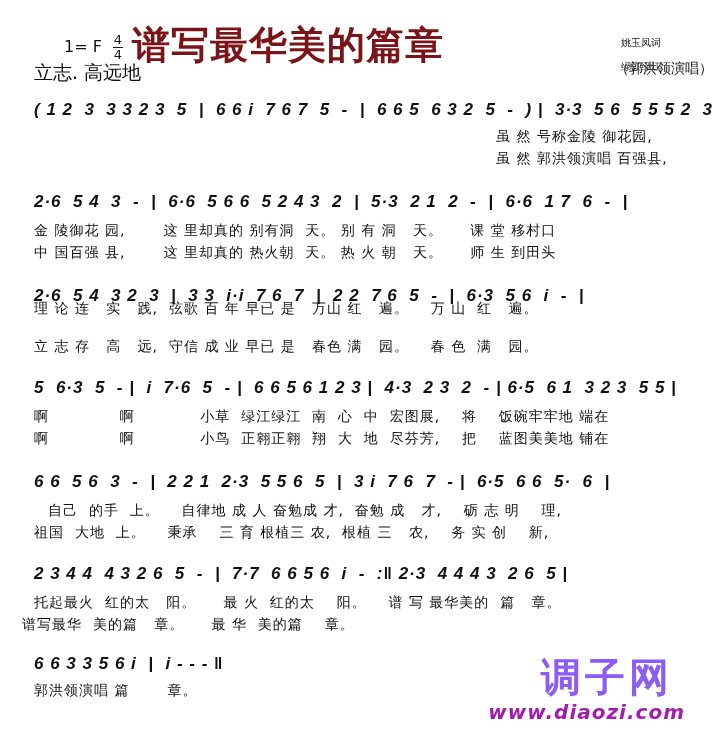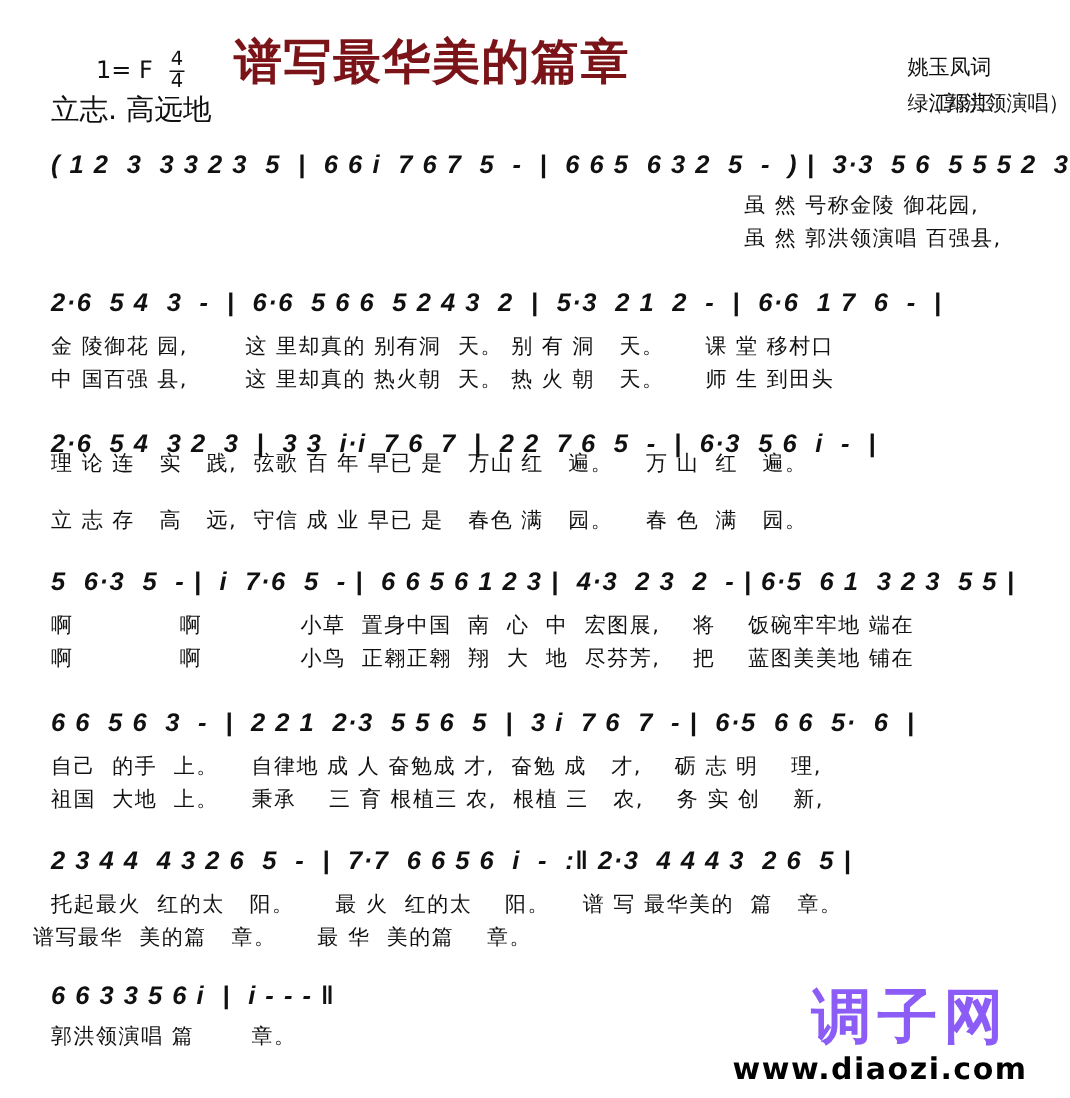--- a/index.html
+++ b/index.html
@@ -1,29 +1,29 @@
 <!DOCTYPE html>
 <html><head>
 <meta charset="utf-8">
 <style>
   html,body{margin:0;padding:0;background:#fff;}
   body{width:713px;height:732px;position:relative;overflow:hidden;font-family:"DejaVu Sans","Liberation Sans",sans-serif;color:#111;}
   .abs{position:absolute;}
-  .title{left:0;width:576px;top:20px;text-align:center;font-size:32px;color:#7a1418;font-weight:bold;letter-spacing:1px;}
+  .title{left:0;width:576px;top:20px;text-align:center;font-size:38px;color:#7a1418;font-weight:bold;letter-spacing:1px;}
   .subtitle{left:0;width:713px;top:60px;text-align:right;font-size:14px;}
   .key{left:40px;top:34px;font-size:16px;margin-left:24px;}
   .frac{display:inline-block;vertical-align:middle;text-align:center;font-size:13px;line-height:12px;margin-left:6px;}
   .frac span{display:block;}
   .frac .bar{border-top:1px solid #111;width:10px;margin:1px auto;}
   .subnote{left:34px;top:60px;font-size:19px;}
-  .credit{right:52px;font-size:14px;}
+  .credit{right:52px;font-size:10px;}
   .notes{font-family:"Liberation Sans","DejaVu Sans",sans-serif;font-weight:bold;font-style:italic;font-size:17px;white-space:pre;letter-spacing:1px;}
   .lyr{font-size:14px;white-space:pre;letter-spacing:1px;}
   .wm1{right:40px;top:650px;font-size:40px;font-weight:bold;color:#8b5cf6;letter-spacing:4px;}
-  .wm2{right:28px;top:700px;font-size:20px;font-weight:bold;color:#000000;letter-spacing:1px;}
+  .wm2{right:28px;top:700px;font-size:20px;font-weight:bold;color:#a21caf;letter-spacing:1px;font-style:italic;}
 </style>
 </head>
 <body>
 
 <div class="abs key">
   <span>1= F</span>
   <span class="frac">
     <span>4</span>
     <span class="bar"></span>
     <span>4</span>
@@ -43,25 +43,25 @@
 
 <div class="abs notes" style="left:34px;top:192px">2·6  5 4  3  -  |  6·6  5 6 6  5 2 4 3  2  |  5·3  2 1  2  -  |  6·6  1 7  6  -  |</div>
 <div class="abs lyr" style="left:34px;top:222px">金 陵御花 园,       这 里却真的 别有洞  天。 别 有 洞   天。     课 堂 移村口</div>
 <div class="abs lyr" style="left:34px;top:244px">中 国百强 县,       这 里却真的 热火朝  天。 热 火 朝   天。     师 生 到田头</div>
 
 <div class="abs notes" style="left:34px;top:286px">2·6  5 4  3 2  3  |  3 3  i·i  7 6  7  |  2 2  7 6  5  -  |  6·3  5 6  i  -  |</div>
 <div class="abs lyr" style="left:34px;top:300px">理 论 连   实   践,  弦歌 百 年 早已 是   万山 红   遍。    万 山  红   遍。</div>
 <div class="abs lyr" style="left:34px;top:338px">立 志 存   高   远,  守信 成 业 早已 是   春色 满   园。    春 色  满   园。</div>
 
 <div class="abs notes" style="left:34px;top:378px">5  6·3  5  - |  i  7·6  5  - |  6 6 5 6 1 2 3 |  4·3  2 3  2  - | 6·5  6 1  3 2 3  5 5 |</div>
-<div class="abs lyr" style="left:34px;top:408px">啊             啊            小草  置身中国  南  心  中  宏图展,    将    饭碗牢牢地 端在</div>
+<div class="abs lyr" style="left:34px;top:408px">啊             啊            小草  绿江绿江  南  心  中  宏图展,    将    饭碗牢牢地 端在</div>
 <div class="abs lyr" style="left:34px;top:430px">啊             啊            小鸟  正翱正翱  翔  大  地  尽芬芳,    把    蓝图美美地 铺在</div>
 
 <div class="abs notes" style="left:34px;top:472px">6 6  5 6  3  -  |  2 2 1  2·3  5 5 6  5  |  3 i  7 6  7  - |  6·5  6 6  5·  6  |</div>
-<div class="abs lyr" style="left:34px;top:502px">自己  的手  上。    自律地 成 人 奋勉成 才,  奋勉 成   才,    砺 志 明    理,</div>
+<div class="abs lyr" style="left:48px;top:502px">自己  的手  上。    自律地 成 人 奋勉成 才,  奋勉 成   才,    砺 志 明    理,</div>
 <div class="abs lyr" style="left:34px;top:524px">祖国  大地  上。    秉承    三 育 根植三 农,  根植 三   农,    务 实 创    新,</div>
 
 <div class="abs notes" style="left:34px;top:564px">2 3 4 4  4 3 2 6  5  -  |  7·7  6 6 5 6  i  -  :‖ 2·3  4 4 4 3  2 6  5 |</div>
 <div class="abs lyr" style="left:34px;top:594px">托起最火  红的太   阳。     最 火  红的太    阳。    谱 写 最华美的  篇   章。</div>
 <div class="abs lyr" style="left:22px;top:616px">谱写最华  美的篇   章。     最 华  美的篇    章。</div>
 
 <div class="abs notes" style="left:34px;top:654px">6 6 3 3 5 6 i  |  i - - - ‖</div>
 <div class="abs lyr" style="left:34px;top:682px">郭洪领演唱 篇       章。</div>
 
 <div class="abs wm1">调子网</div>

